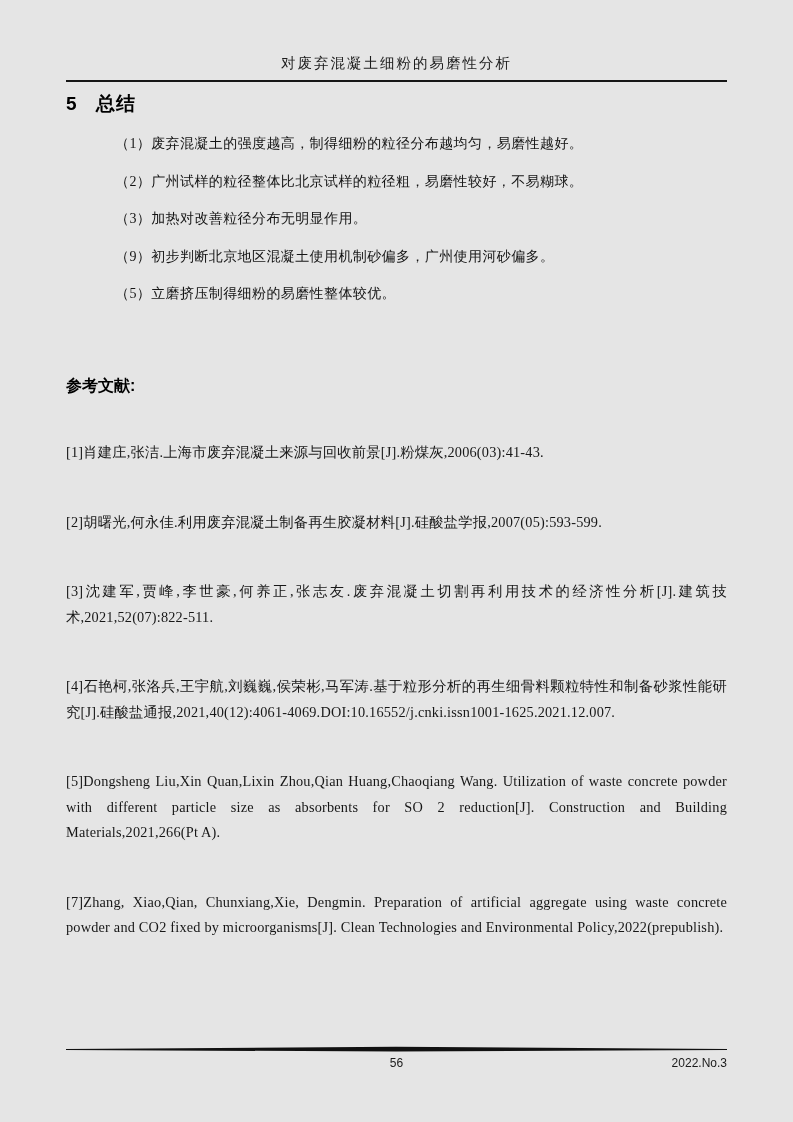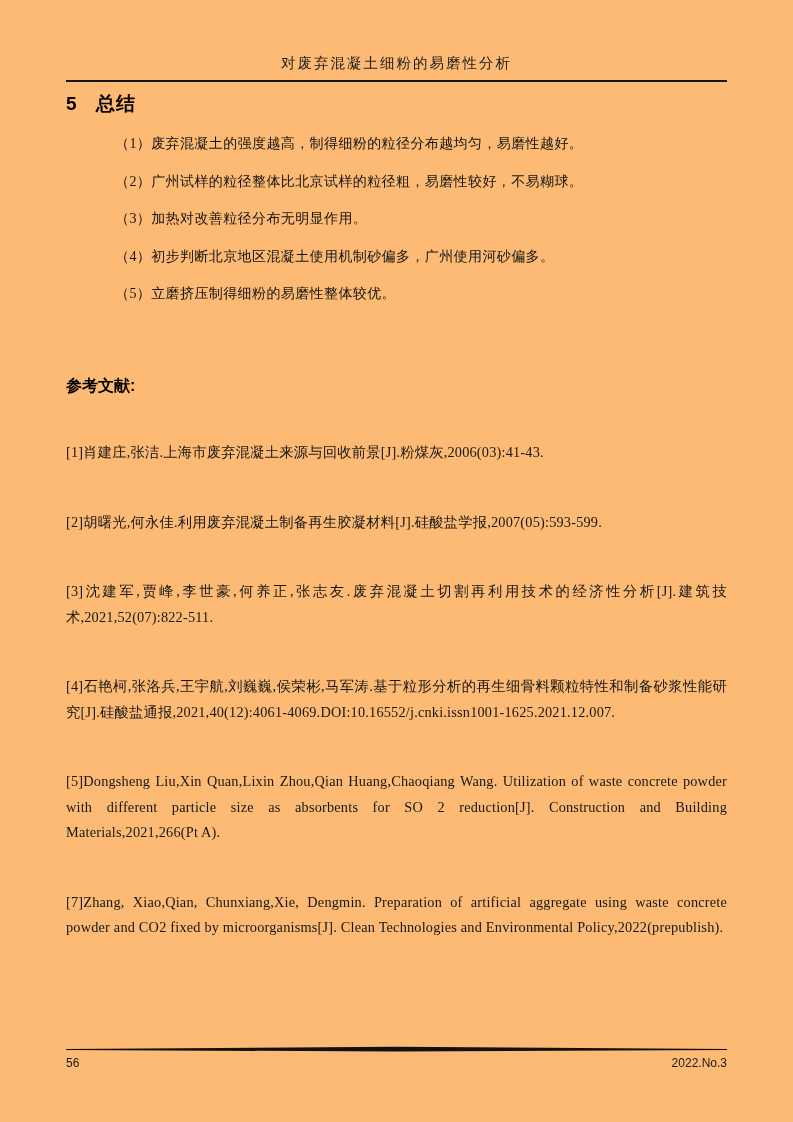--- a/index.html
+++ b/index.html
@@ -6,21 +6,21 @@
   html, body { background: #ffffff; }
   body {
     width: 793px; height: 1122px;
     font-family: "Liberation Serif", "DejaVu Serif", serif;
     color: #111111;
     position: relative;
     overflow: hidden;
   }
   .page {
     position: absolute; inset: 0;
-    background: #fdba74;
+    background: #e5e5e5;
     padding-left: 28px;
   }
   .content {
     position: absolute;
     left: 66px; top: 0;
     width: 661px;
   }
   
   .header-title {
     padding-top: 54px;
@@ -85,42 +85,42 @@
   }
   .footer-rule-svg { display: block; width: 661px; height: 7px; }
   .footer-row {
     position: relative;
     margin-top: 3px;
     font-family: "Liberation Sans", "DejaVu Sans", sans-serif;
     font-size: 12px;
     line-height: 15px;
     color: #1a1a1a;
   }
-  .page-number { }
+  .page-number { text-align: center; }
   .issue { position: absolute; right: 0; top: 0; text-align: center; }
 </style>
 </head>
 <body>
 
 <div class="page">
   <div class="content">
 
     <div class="header-title">对废弃混凝土细粉的易磨性分析</div>
     <div class="header-rule"></div>
 
     <div class="section-heading">
       <span class="num">5</span>
       <span class="ttl">总结</span>
     </div>
 
     <div class="conclusions">
       <p class="conclusion">（1）废弃混凝土的强度越高，制得细粉的粒径分布越均匀，易磨性越好。</p>
       <p class="conclusion">（2）广州试样的粒径整体比北京试样的粒径粗，易磨性较好，不易糊球。</p>
       <p class="conclusion">（3）加热对改善粒径分布无明显作用。</p>
-      <p class="conclusion">（4）初步判断北京地区混凝土使用机制砂偏多，广州使用河砂偏多。</p>
+      <p class="conclusion">（9）初步判断北京地区混凝土使用机制砂偏多，广州使用河砂偏多。</p>
       <p class="conclusion">（5）立磨挤压制得细粉的易磨性整体较优。</p>
     </div>
 
     <div class="ref-heading">参考文献:</div>
 
     <div class="ref-list">
       <p class="ref-item">[1]肖建庄,张洁.上海市废弃混凝土来源与回收前景[J].粉煤灰,2006(03):41-43.</p>
       <p class="ref-item">[2]胡曙光,何永佳.利用废弃混凝土制备再生胶凝材料[J].硅酸盐学报,2007(05):593-599.</p>
       <p class="ref-item">[3]沈建军,贾峰,李世豪,何养正,张志友.废弃混凝土切割再利用技术的经济性分析[J].建筑技术,2021,52(07):822-511.</p>
       <p class="ref-item">[4]石艳柯,张洛兵,王宇航,刘巍巍,侯荣彬,马军涛.基于粒形分析的再生细骨料颗粒特性和制备砂浆性能研究[J].硅酸盐通报,2021,40(12):4061-4069.DOI:10.16552/j.cnki.issn1001-1625.2021.12.007.</p>

